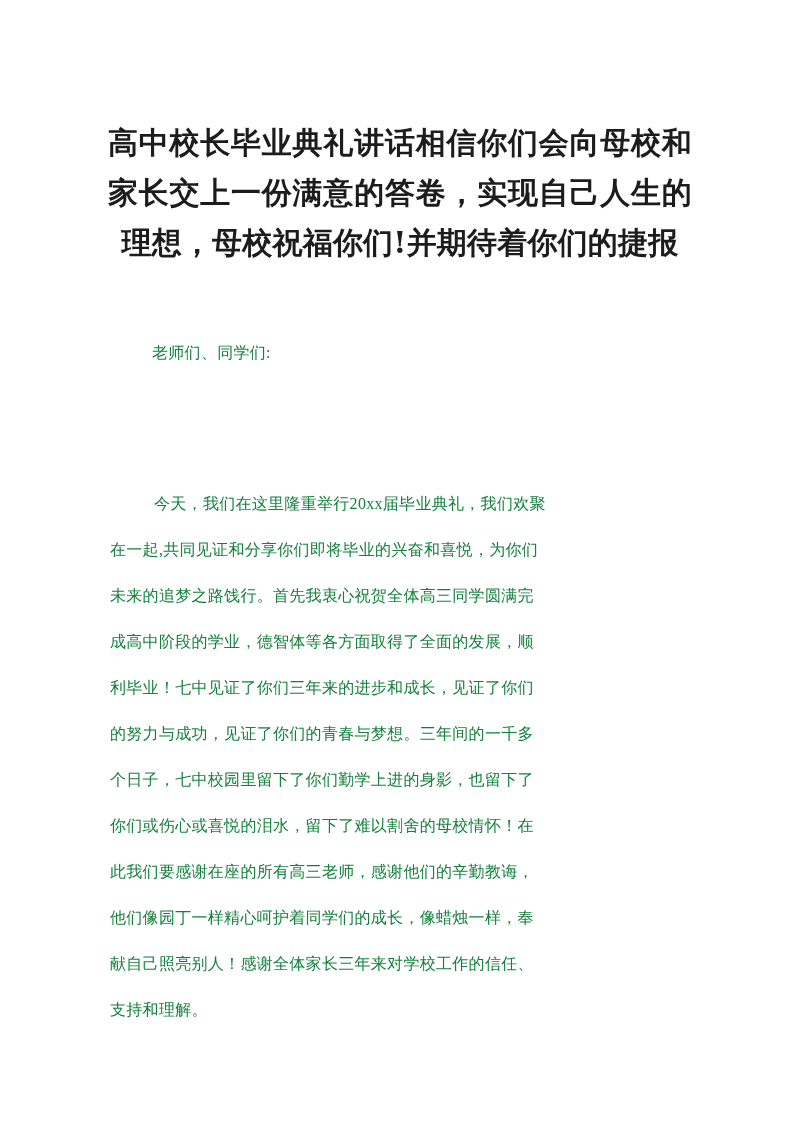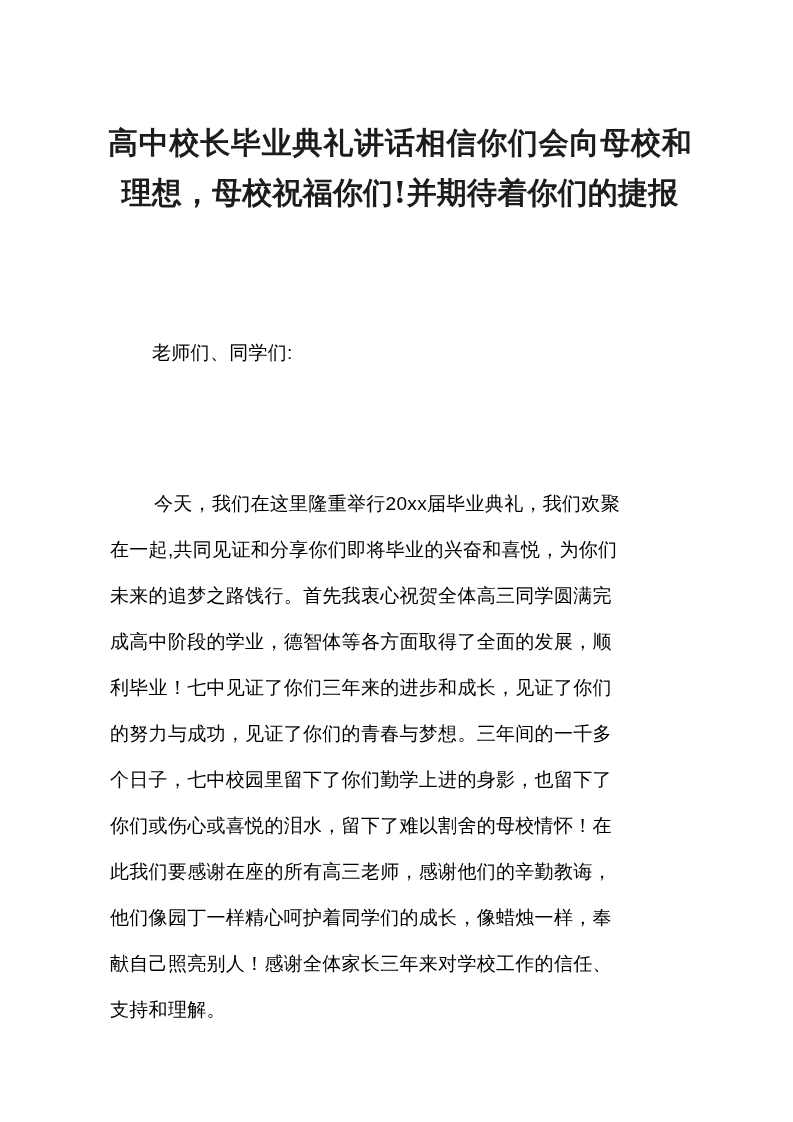--- a/index.html
+++ b/index.html
@@ -53,24 +53,24 @@
 
   .doc-title .tline-3 {
     white-space: normal;
   }
 
   
   .body-block {
     position: absolute;
     left: 110px;
     width: 582px;
-    font-family: Liberation Sans, sans-serif;
-    font-size: 19px;
+    font-family: Liberation Serif, serif;
+    font-size: 16px;
     line-height: 46px;
-    color: #000000;
+    color: #15803d;
     font-weight: 400;
     letter-spacing: 0.3px;
   }
 
   .salutation {
     top: 330px;
     text-indent: 42px;
   }
 
   .greeting {
@@ -92,20 +92,21 @@
     display: inline;
   }
 </style>
 </head>
 <body>
 
 <div class="page">
 
   <div class="doc-title">
     <span class="tline tline-1">高中校长毕业典礼讲话相信你们会向母校和</span>
+    <span class="tline tline-2">家长交上一份满意的答卷，实现自己人生的</span>
     <span class="tline tline-3">理想，母校祝福你们!并期待着你们的捷报</span>
   </div>
 
   <div class="body-block salutation">老师们、同学们:</div>
 
 
   <div class="body-block main-para"><span class="seg">今天，我们在这里隆重举行20xx届毕业典礼，我们欢聚</span><br><span class="seg">在一起,共同见证和分享你们即将毕业的兴奋和喜悦，为你们</span><br><span class="seg">未来的追梦之路饯行。首先我衷心祝贺全体高三同学圆满完</span><br><span class="seg">成高中阶段的学业，德智体等各方面取得了全面的发展，顺</span><br><span class="seg">利毕业！七中见证了你们三年来的进步和成长，见证了你们</span><br><span class="seg">的努力与成功，见证了你们的青春与梦想。三年间的一千多</span><br><span class="seg">个日子，七中校园里留下了你们勤学上进的身影，也留下了</span><br><span class="seg">你们或伤心或喜悦的泪水，留下了难以割舍的母校情怀！在</span><br><span class="seg">此我们要感谢在座的所有高三老师，感谢他们的辛勤教诲，</span><br><span class="seg">他们像园丁一样精心呵护着同学们的成长，像蜡烛一样，奉</span><br><span class="seg">献自己照亮别人！感谢全体家长三年来对学校工作的信任、</span><br><span class="seg">支持和理解。</span></div>
 
 </div>
 

